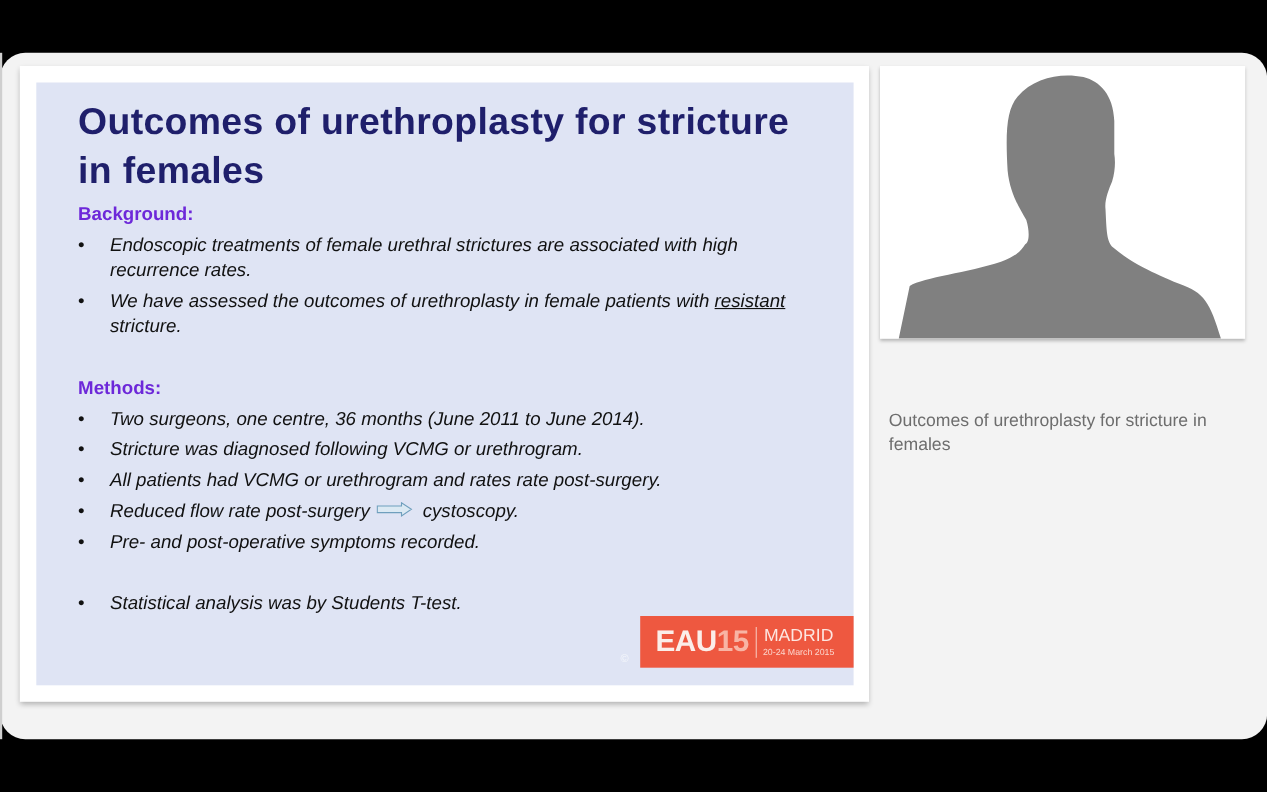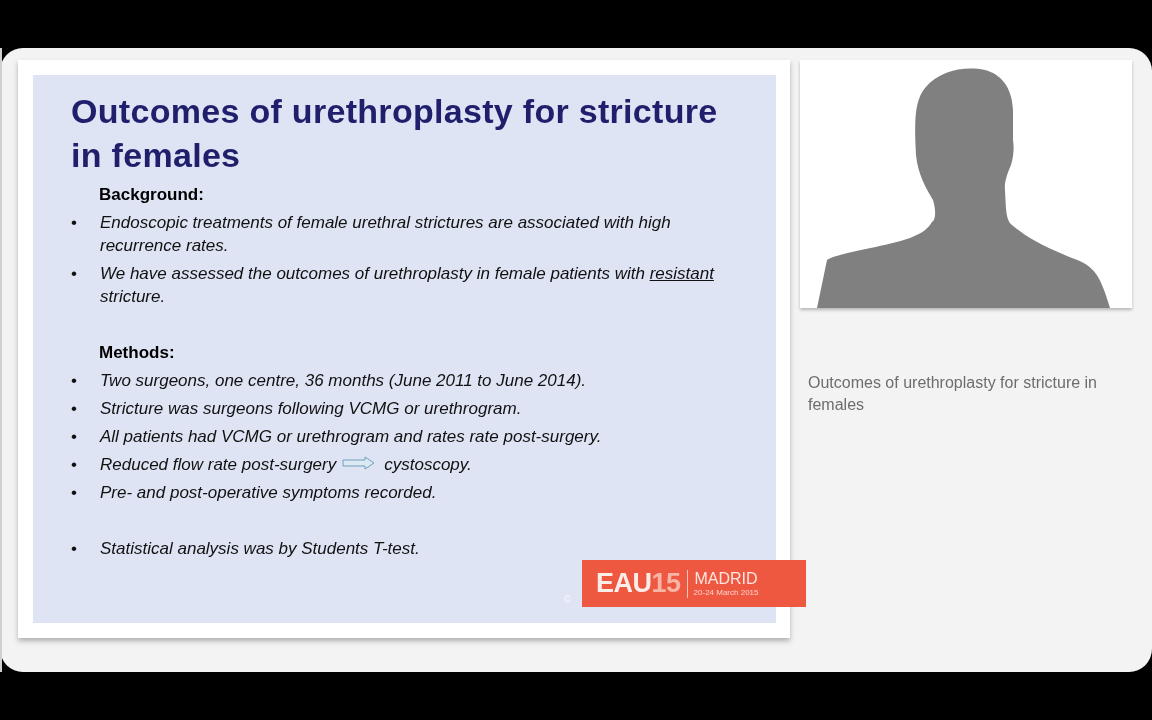--- a/index.html
+++ b/index.html
@@ -23,35 +23,35 @@
   .slide {
     position: absolute; left: 15px; top: 15px; width: 743px; height: 548px;
     background: #dfe4f4;
   }
   .slide-title {
     position: absolute; left: 38px; top: 14px; width: 680px;
     font-family: "Liberation Sans", sans-serif; font-weight: bold;
     font-size: 34px; line-height: 44px; color: #1f1f6b; letter-spacing: 0.3px;
   }
   .section-head {
-    position: absolute; left: 38px; font-weight: bold; font-size: 17px; color: #000000; margin-left: 28px;
+    position: absolute; left: 38px; font-weight: bold; font-size: 17px; color: #6d28d9;
   }
   .bullet {
     position: absolute; left: 38px; width: 660px; font-size: 17px; color: #111; line-height: 23px;
   }
   .bullet .dot {
     position: absolute; left: 0; top: 0; width: 20px;
   }
   .bullet .txt { margin-left: 29px; display: block; font-style: italic; }
   .underline { text-decoration: underline; }
   .arrow-icon {
     display: inline-block; vertical-align: middle; margin: 0 8px 2px 6px;
   }
   .eau-badge {
-    position: absolute; left: 549px; top: 485px; width: 224px; height: 47px;
+    position: absolute; left: 549px; top: 485px; width: 194px; height: 47px;
     background: #ee5840; color: #fff; display: flex; align-items: center;
   }
   .eau-main {
     margin-left: 14px; font-size: 27px; font-weight: bold; letter-spacing: -0.5px; color: #fbeee9;
   }
   .eau-main .num { color: #f8b4a4; }
   .eau-sep { width: 1px; height: 28px; background: #f7c3b8; margin: 0 6px; }
   .eau-city { display: flex; flex-direction: column; line-height: 1; align-items: center; }
   .eau-city .city { font-size: 16px; color: #fde6e1; }
   .eau-city .date { font-size: 8px; color: #fbd5cc; margin-top: 2px; }
@@ -94,21 +94,21 @@
       </div>
 
       <div class="section-head" style="top:268px;">Methods:</div>
 
       <div class="bullet" style="top:294px;">
         <span class="dot">•</span>
         <span class="txt">Two surgeons, one centre, 36 months (June 2011 to June 2014).</span>
       </div>
       <div class="bullet" style="top:322px;">
         <span class="dot">•</span>
-        <span class="txt">Stricture was surgeons following VCMG or urethrogram.</span>
+        <span class="txt">Stricture was diagnosed following VCMG or urethrogram.</span>
       </div>
       <div class="bullet" style="top:350px;">
         <span class="dot">•</span>
         <span class="txt">All patients had VCMG or urethrogram and rates rate post-surgery.</span>
       </div>
       <div class="bullet" style="top:378px;">
         <span class="dot">•</span>
         <span class="txt"><span>Reduced flow rate post-surgery</span><span class="arrow-icon"><svg width="34" height="14" viewBox="0 0 34 14">
                 <path d="M1 4 H23 V1 L32 7 L23 13 V10 H1 Z" fill="#dbe9f3" stroke="#6f9fbd" stroke-width="1"></path>
               </svg></span><span>cystoscopy.</span></span>

